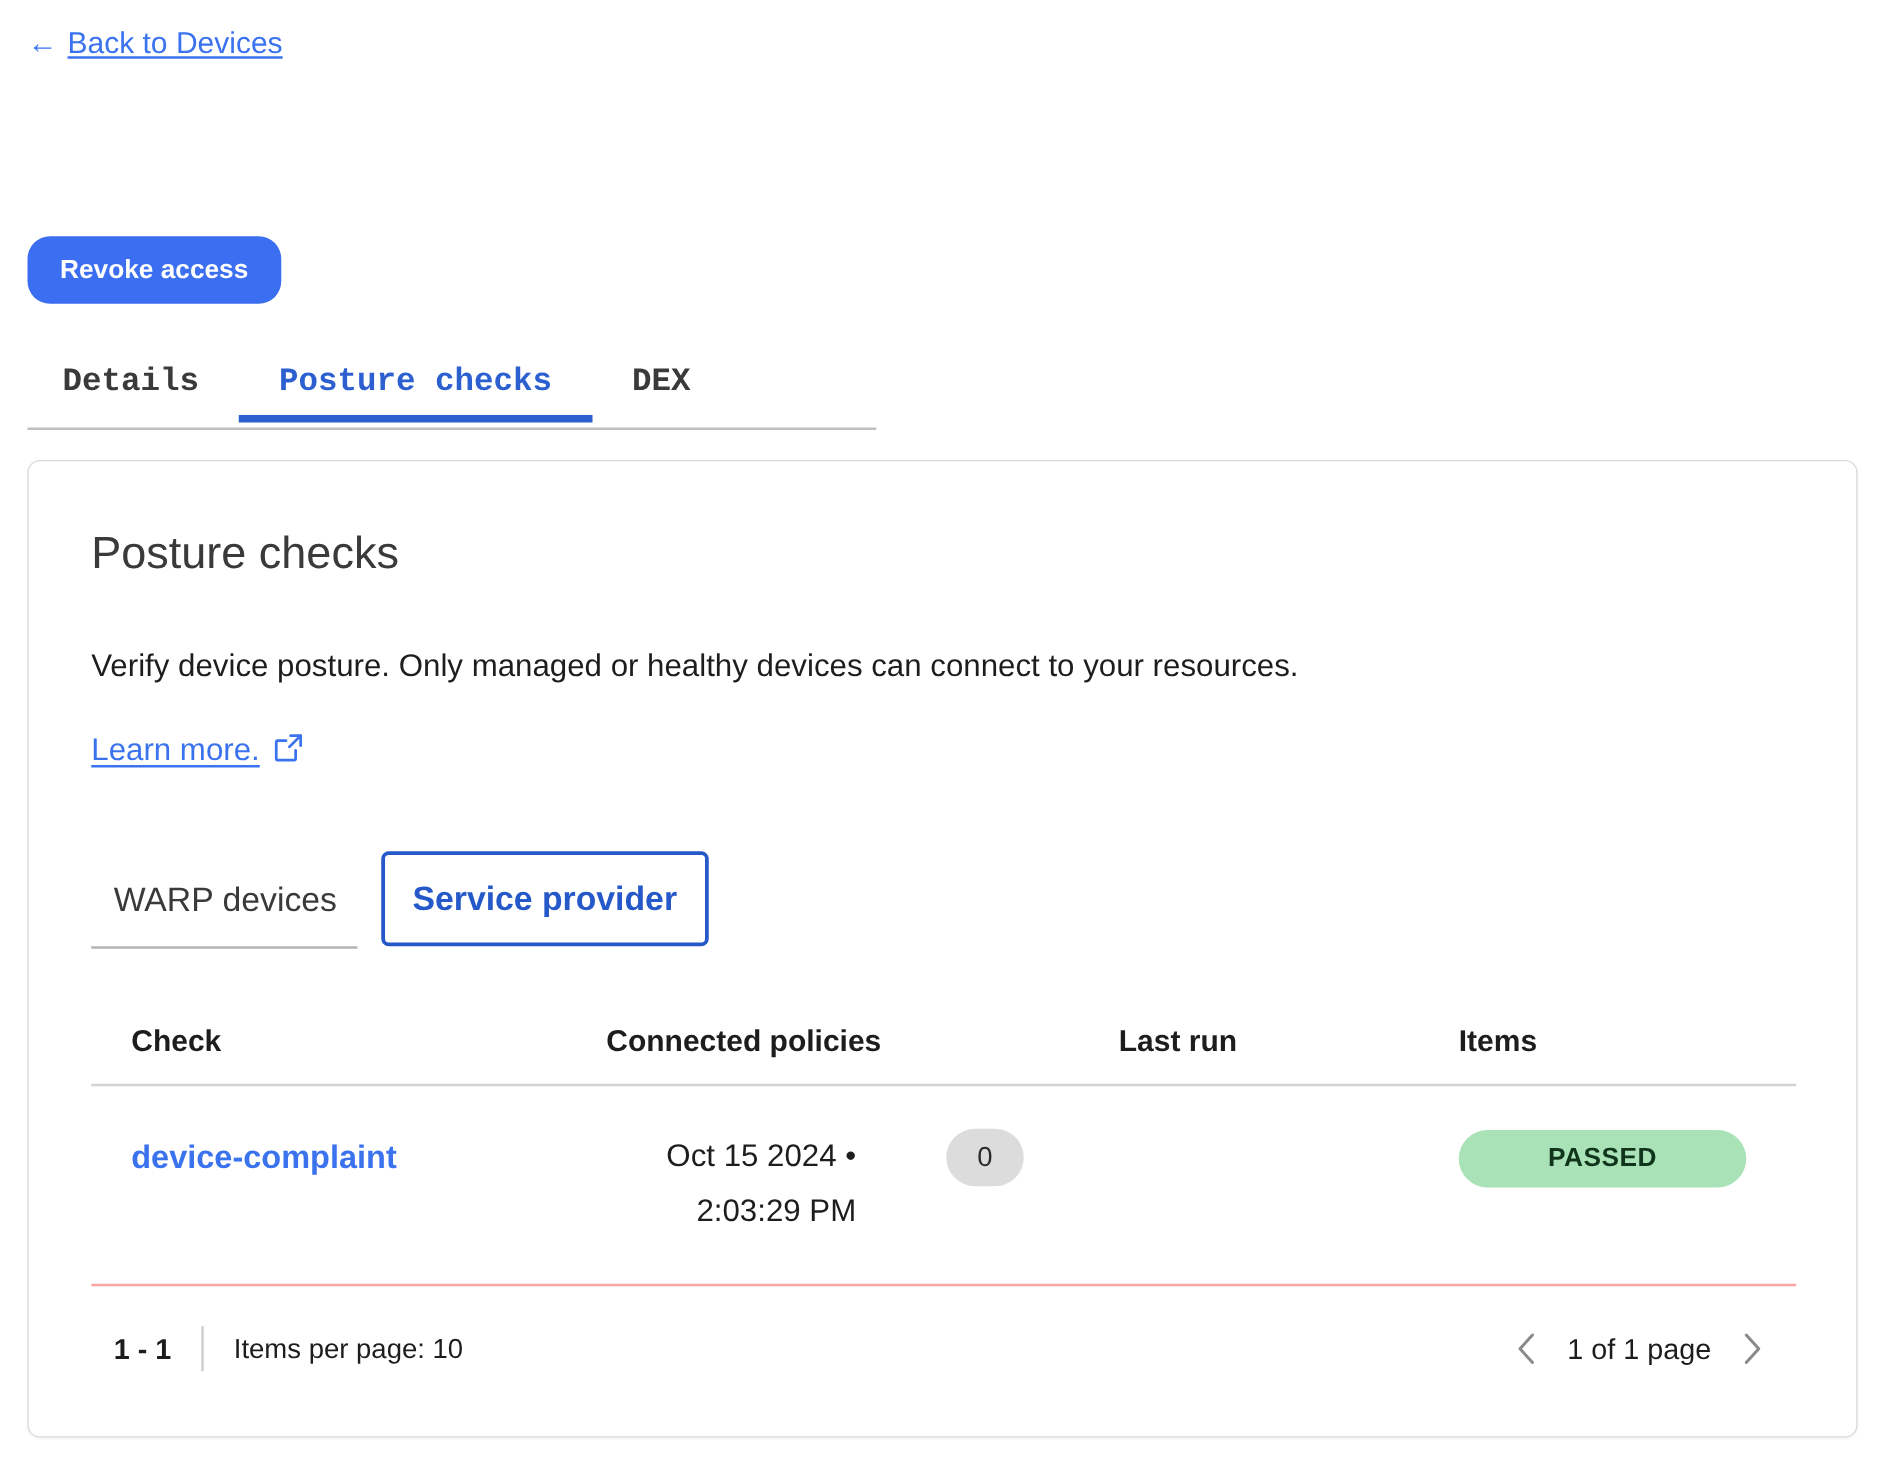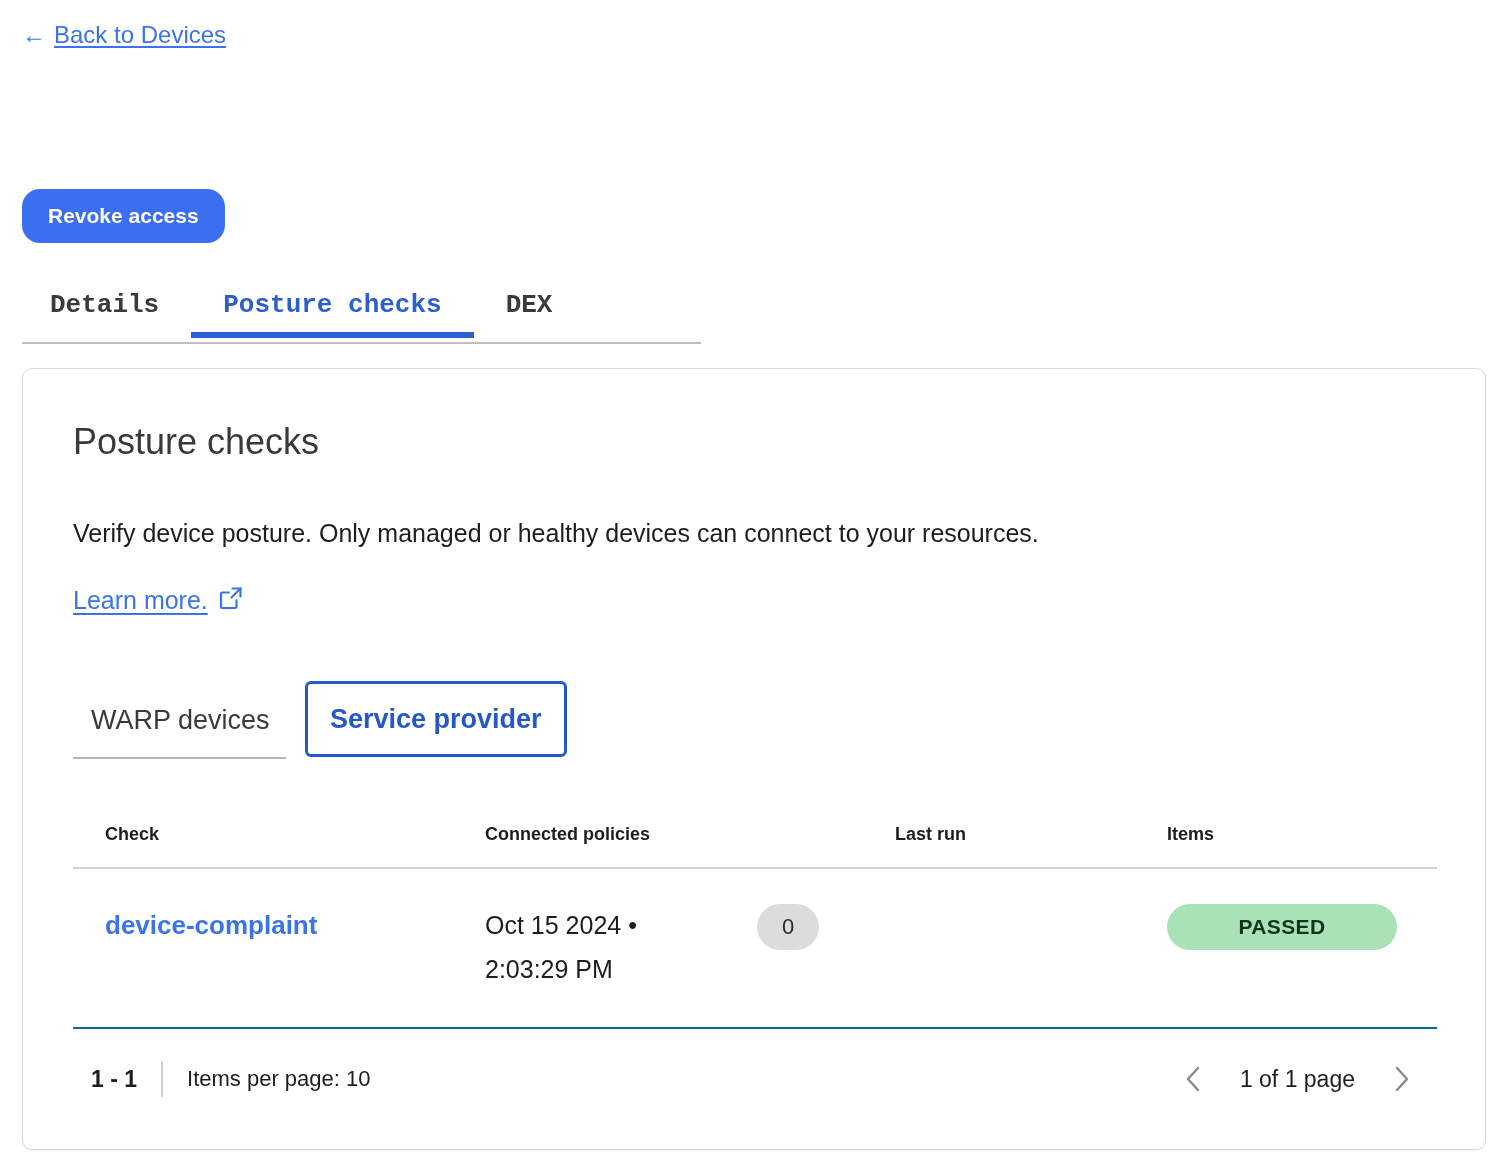--- a/index.html
+++ b/index.html
@@ -223,53 +223,54 @@
     top: 450px;
     width: 1364px;
   }
   .table-head {
     display: flex;
     align-items: flex-end;
     padding: 0 0 18px 0;
     border-bottom: 2px solid #d2d2d2;
   }
   .th {
-    font-size: 18px;
+    font-size: 24px;
     line-height: 30px;
     font-weight: 700;
     color: #1d1d1d;
     white-space: nowrap;
   }
   .col-check   { width: 412px; padding-left: 32px; }
   .col-lastrun { width: 272px; }
   .col-policies{ width: 410px; }
   .col-result  { width: 268px; }
 
   .table-row {
     display: flex;
     align-items: flex-start;
     padding: 34px 0 36px 0;
-    border-bottom: 2px solid #0369a1;
+    border-bottom: 2px solid #fca5a5;
   }
   .cell {
     font-size: 25px;
     line-height: 44px;
     color: #1d1d1d;
   }
   .check-link {
     color: #3b73ef;
     font-weight: 700;
     font-size: 26px;
     text-decoration: none;
     cursor: pointer;
   }
   .lastrun-text {
     display: block;
     max-width: 200px;
     line-height: 44px;
+    text-align: right;
   }
   .count-pill {
     display: inline-flex;
     align-items: center;
     justify-content: center;
     min-width: 62px;
     height: 46px;
     padding: 0 16px;
     border-radius: 24px;
     background: #dcdcdc;
@@ -311,21 +312,21 @@
     margin: 0 24px;
   }
   .footer-perpage {
     font-size: 22px;
     color: #1d1d1d;
   }
   .footer-spacer { flex: 1; }
   .pager {
     display: flex;
     align-items: center;
-    gap: 36px;
+    gap: 22px;
     padding-right: 24px;
   }
   .pager-btn {
     background: none;
     border: none;
     padding: 0;
     cursor: pointer;
     line-height: 0;
   }
   .pager-label {

